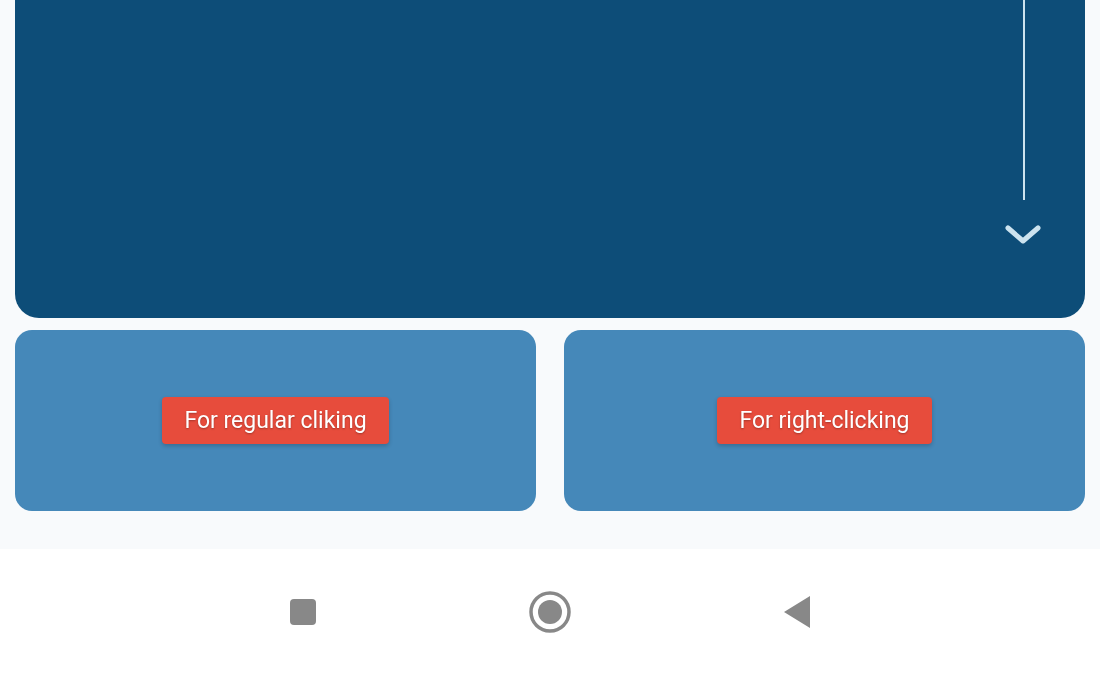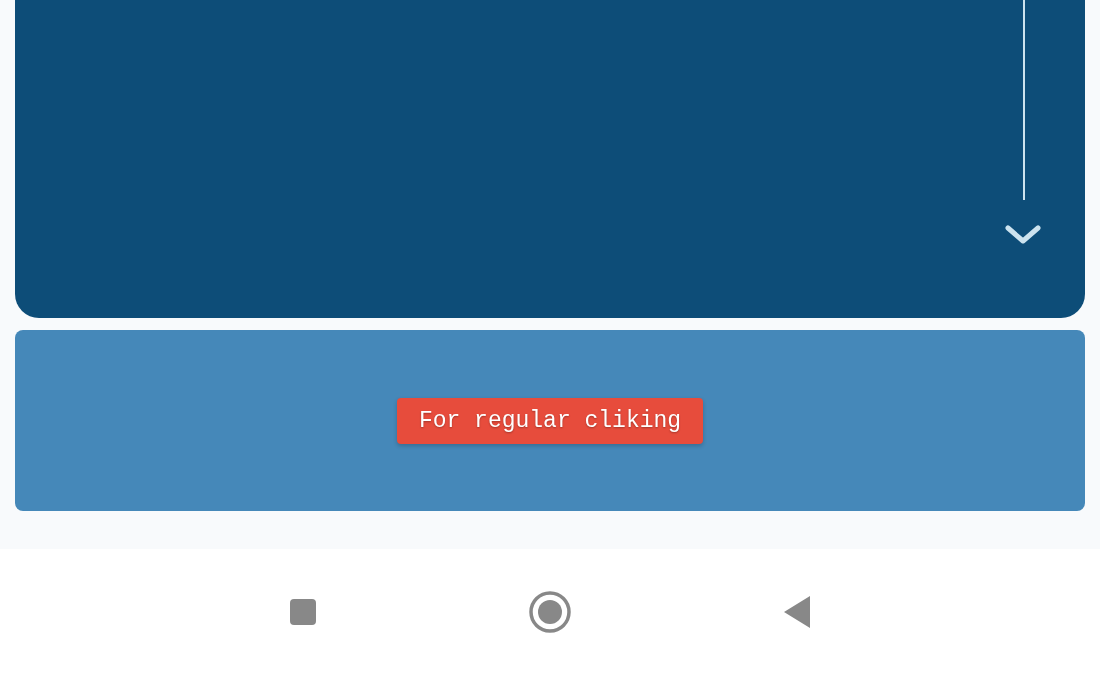--- a/index.html
+++ b/index.html
@@ -44,26 +44,25 @@
       top: 330px;
       left: 15px;
       right: 15px;
       display: flex;
       gap: 28px;
     }
     .mouse-button {
       flex: 1;
       height: 181px;
       background: #4588b9;
-      border-radius: 8px;
+      border-radius: 17px;
       display: flex;
       align-items: center;
       justify-content: center;
       cursor: pointer;
-      font-family: Liberation Mono, monospace;
     }
     .button-label {
       background: #e74c3c;
       color: #ffffff;
       font-size: 23px;
       padding: 10px 22px;
       border-radius: 4px;
       text-shadow: 0 1px 2px rgba(0,0,0,0.3);
       box-shadow: 0 2px 4px rgba(0,0,0,0.2);
     }
@@ -106,20 +105,23 @@
       <svg width="36" height="22" viewBox="0 0 36 22" fill="none">
         <path d="M3 3 L18 16 L33 3" stroke="#cce3ef" stroke-width="5" stroke-linecap="round" stroke-linejoin="round"></path>
       </svg>
     </div>
   </div>
 
   <div class="buttons-row">
     <div class="mouse-button">
       <span class="button-label">For regular cliking</span>
     </div>
+    <div class="mouse-button">
+      <span class="button-label">For right-clicking</span>
+    </div>
   </div>
 </div>
 
 <div class="nav-bar">
   <div class="nav-button">
     <svg width="30" height="30" viewBox="0 0 30 30">
       <rect x="2" y="2" width="26" height="26" rx="4" fill="#888888"></rect>
     </svg>
   </div>
   <div class="nav-button">

